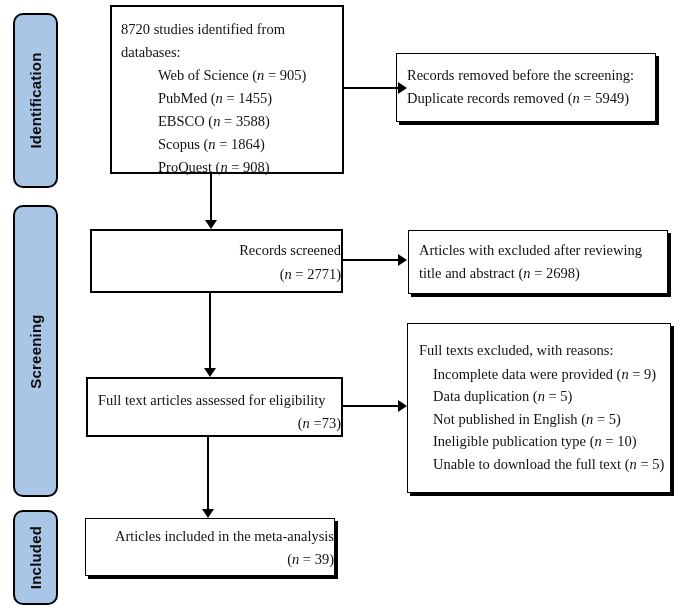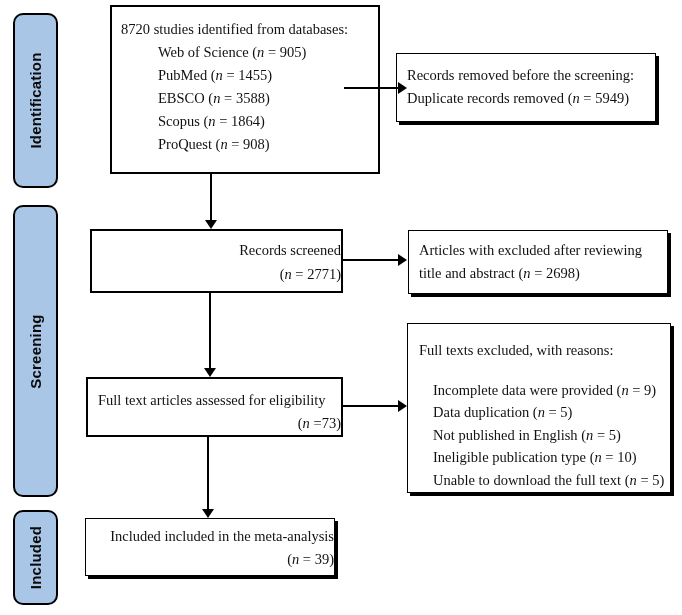--- a/index.html
+++ b/index.html
@@ -25,21 +25,21 @@
   .fbox {
     position:absolute; background:var(--bg); border:2px solid var(--ink);
     font-size:14.5px; line-height:23px;
   }
   .fbox.shadow { border-width:1.5px; box-shadow:3px 3px 0 var(--ink); }
   .center { text-align:right; }
   .pad-left { padding-left:10px; }
   .indent-src { margin-left:37px; }
   .indent-reason { margin-left:14px; }
   .reasons { line-height:22.5px; }
-  .reasons .title { margin-bottom:17px; }
+  .reasons .title { margin-bottom:1px; }
   
   .vline { position:absolute; width:2px; background:var(--ink); }
   .hline { position:absolute; height:2px; background:var(--ink); }
   .head-down {
     position:absolute; width:0; height:0;
     border-left:6px solid transparent; border-right:6px solid transparent;
     border-top:9px solid var(--ink);
   }
   .head-right {
     position:absolute; width:0; height:0;
@@ -56,21 +56,21 @@
   <div class="stage" style="left:13px; top:13px; height:175px;">
     <span class="vlabel">Identification</span>
   </div>
   <div class="stage" style="left:13px; top:205px; height:292px;">
     <span class="vlabel">Screening</span>
   </div>
   <div class="stage" style="left:13px; top:510px; height:95px;">
     <span class="vlabel">Included</span>
   </div>
 
-  <div class="fbox" style="left:110px; top:5px; width:270px; height:169px; padding:11px 6px 0 9px;">
+  <div class="fbox" style="left:110px; top:5px; width:234px; height:169px; padding:11px 6px 0 9px;">
     <div>8720 studies identified from databases:</div>
     <div class="indent-src">Web of Science (<i>n</i> = 905)</div>
     <div class="indent-src">PubMed (<i>n</i> = 1455)</div>
     <div class="indent-src">EBSCO (<i>n</i> = 3588)</div>
     <div class="indent-src">Scopus (<i>n</i> = 1864)</div>
     <div class="indent-src">ProQuest (<i>n</i> = 908)</div>
   </div>
 
   <div class="fbox shadow" style="left:396px; top:53px; width:260px; height:69px; padding:10px 6px 0 10px;">
     <div>Records removed before the screening:</div>
@@ -95,21 +95,21 @@
   <div class="fbox shadow reasons" style="left:407px; top:323px; width:264px; height:170px; padding:15px 4px 0 11px;">
     <div class="title">Full texts excluded, with reasons:</div>
     <div class="indent-reason">Incomplete data were provided (<i>n</i> = 9)</div>
     <div class="indent-reason">Data duplication (<i>n</i> = 5)</div>
     <div class="indent-reason">Not published in English (<i>n</i> = 5)</div>
     <div class="indent-reason">Ineligible publication type (<i>n</i> = 10)</div>
     <div class="indent-reason">Unable to download the full text (<i>n</i> = 5)</div>
   </div>
 
   <div class="fbox shadow center" style="left:85px; top:518px; width:250px; height:58px; padding-top:6px;">
-    <div>Included included in the meta-analysis</div>
+    <div>Articles included in the meta-analysis</div>
     <div>(<i>n</i> = 39)</div>
   </div>
 
   <div>
     <div class="vline" style="left:210px; top:174px; height:46px;"></div>
     <div class="head-down" style="left:205px; top:220px;"></div>
   </div>
   <div>
     <div class="hline" style="left:344px; top:87px; width:55px;"></div>
     <div class="head-right" style="left:398px; top:82px;"></div>

